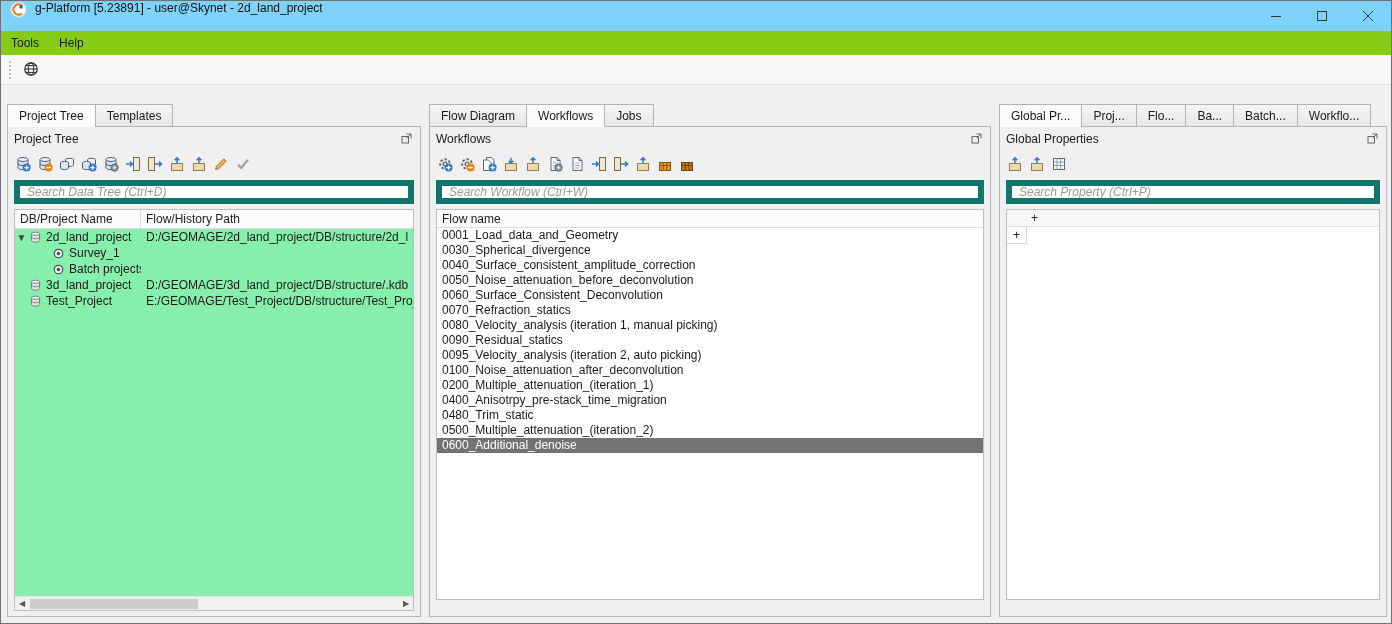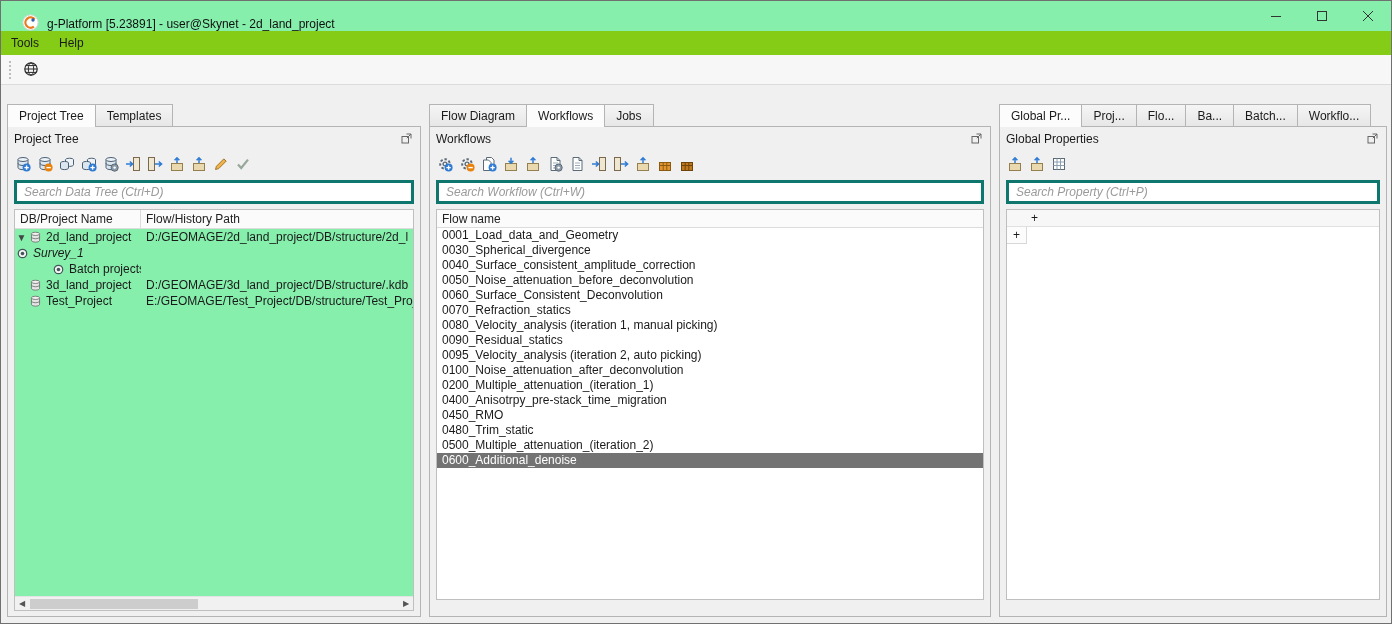--- a/index.html
+++ b/index.html
@@ -1,21 +1,21 @@
 <!DOCTYPE html>
 <html><head>
 <meta charset="utf-8">
 <style>
   *{margin:0;padding:0;box-sizing:border-box;}
   html,body{width:1392px;height:624px;}
   body{font-family:"Liberation Sans",sans-serif;font-size:12px;color:#1a1a1a;background:#ffffff;}
   .window{position:relative;width:1392px;height:624px;border:1px solid #707070;background:#f0f0f0;overflow:hidden;}
 
   
-  .titlebar{height:30px;background:#86efac;display:flex;align-items:flex-end;padding-left:12px;}
+  .titlebar{height:30px;background:#7dd3fc;display:flex;align-items:flex-start;}
   .app-icon{margin-left:9px;width:17px;height:17px;display:inline-flex;}
   .title{margin-left:8px;color:#101010;}
   .win-controls{margin-left:auto;display:flex;height:30px;}
   .win-btn{width:46px;height:30px;display:flex;align-items:center;justify-content:center;cursor:default;}
   .win-btn svg{width:10px;height:10px;}
 
   
   .menubar{height:24px;background:#84cc16;display:flex;align-items:center;}
   .menu-item{padding:3px 10px;}
   .apptoolbar{height:30px;background:#f7f7f7;border-bottom:1px solid #dcdcdc;display:flex;align-items:center;padding-left:6px;}
@@ -30,21 +30,21 @@
   #center-panel{left:428px;width:562px;}
   #right-panel{left:998px;width:388px;}
   .tabs{height:22px;display:flex;align-items:flex-end;position:relative;z-index:3;}
   .tab{height:22px;padding:4px 11px 3px;background:linear-gradient(#f5f5f5,#e7e7e7);border:1px solid #b4b4b4;border-bottom:none;margin-right:-1px;white-space:nowrap;}
   .tab.active{background:#fcfcfc;height:23px;margin-bottom:-1px;z-index:4;}
   .panel-body{position:relative;height:491px;border:1px solid #b4b4b4;background:#f0f0f0;z-index:1;}
   .panel-header{height:24px;display:flex;align-items:center;padding:0 6px;}
   .undock{margin-left:auto;width:14px;height:14px;display:inline-flex;}
   .undock svg{width:13px;height:13px;}
   .tool-row{height:26px;display:flex;align-items:center;gap:4px;padding:0 6px;}
-  .search{display:block;margin:3px 6px 0 6px;width:calc(100% - 12px);height:24px;border:3px solid #0f766e;background:#fff;padding:0 7px;font-family:"Liberation Sans",sans-serif;font-size:12px;color:#222;}
+  .search{display:block;margin:3px 6px 0 6px;width:calc(100% - 12px);height:24px;border:6px solid #0f766e;background:#fff;padding:0 7px;font-family:"Liberation Sans",sans-serif;font-size:12px;color:#222;}
   .search::placeholder{color:#9a9a9a;font-style:italic;}
 
   
   .tree-box{position:absolute;left:6px;right:6px;top:82px;bottom:5px;background:#86efac;border:1px solid #bfbfbf;overflow:hidden;}
   .tree-header{height:19px;display:flex;background:#fbfbfb;border-bottom:1px solid #dcdcdc;color:#222;}
   .tree-header .h1{width:126px;padding:2px 5px;border-right:1px solid #dcdcdc;}
   .tree-header .h2{flex:1;padding:2px 5px;}
   .tree-row{display:flex;height:16px;align-items:center;white-space:nowrap;}
   .tcell{overflow:hidden;}
   .tcell.c1{width:126px;display:flex;align-items:center;flex:0 0 126px;}
@@ -232,21 +232,21 @@
                       <path d="M3 3.5v8c0 1.2 2.2 2.2 5 2.2s5-1 5-2.2v-8" fill="#e4e4e4" stroke="#6a6a6a"></path>
                       <ellipse cx="8" cy="3.5" rx="5" ry="2" fill="#f2f2f2" stroke="#6a6a6a"></ellipse>
                       <path d="M3 7.3c0 1.2 2.2 2.2 5 2.2s5-1 5-2.2" fill="none" stroke="#6a6a6a"></path>
                     </svg>
                   </span>
                   <span>2d_land_project</span>
                 </div>
                 <div class="tcell c2">D:/GEOMAGE/2d_land_project/DB/structure/2d_l</div>
               </div>
               <div class="tree-row">
-                <div class="tcell c1" style=" font-style: italic;">
+                <div class="tcell c1" style="padding-left: 36px;">
                   <span class="expander" style="width: 0px;"></span>
                   <span class="icon tree-ic">
                     <svg viewBox="0 0 16 16">
                       <circle cx="8" cy="8" r="5.2" fill="#f2f6f2" stroke="#44555a" stroke-width="1.5"></circle>
                       <circle cx="8" cy="8" r="2.2" fill="#44555a"></circle>
                     </svg>
                   </span>
                   <span>Survey_1</span>
                 </div>
                 <div class="tcell c2"></div>
@@ -412,21 +412,20 @@
               <div class="flow-item">0040_Surface_consistent_amplitude_correction</div>
               <div class="flow-item">0050_Noise_attenuation_before_deconvolution</div>
               <div class="flow-item">0060_Surface_Consistent_Deconvolution</div>
               <div class="flow-item">0070_Refraction_statics</div>
               <div class="flow-item">0080_Velocity_analysis (iteration 1, manual picking)</div>
               <div class="flow-item">0090_Residual_statics</div>
               <div class="flow-item">0095_Velocity_analysis (iteration 2, auto picking)</div>
               <div class="flow-item">0100_Noise_attenuation_after_deconvolution</div>
               <div class="flow-item">0200_Multiple_attenuation_(iteration_1)</div>
               <div class="flow-item">0400_Anisotrpy_pre-stack_time_migration</div>
-              <div class="flow-item">0450_RMO</div>
               <div class="flow-item">0480_Trim_static</div>
               <div class="flow-item">0500_Multiple_attenuation_(iteration_2)</div>
               <div class="flow-item selected" style="background: #737373;">0600_Additional_denoise</div>
             </div>
         </div>
       </div>
     </div>
 
     <div class="panel" id="right-panel">
       <div class="tabs" id="right-tabs">

